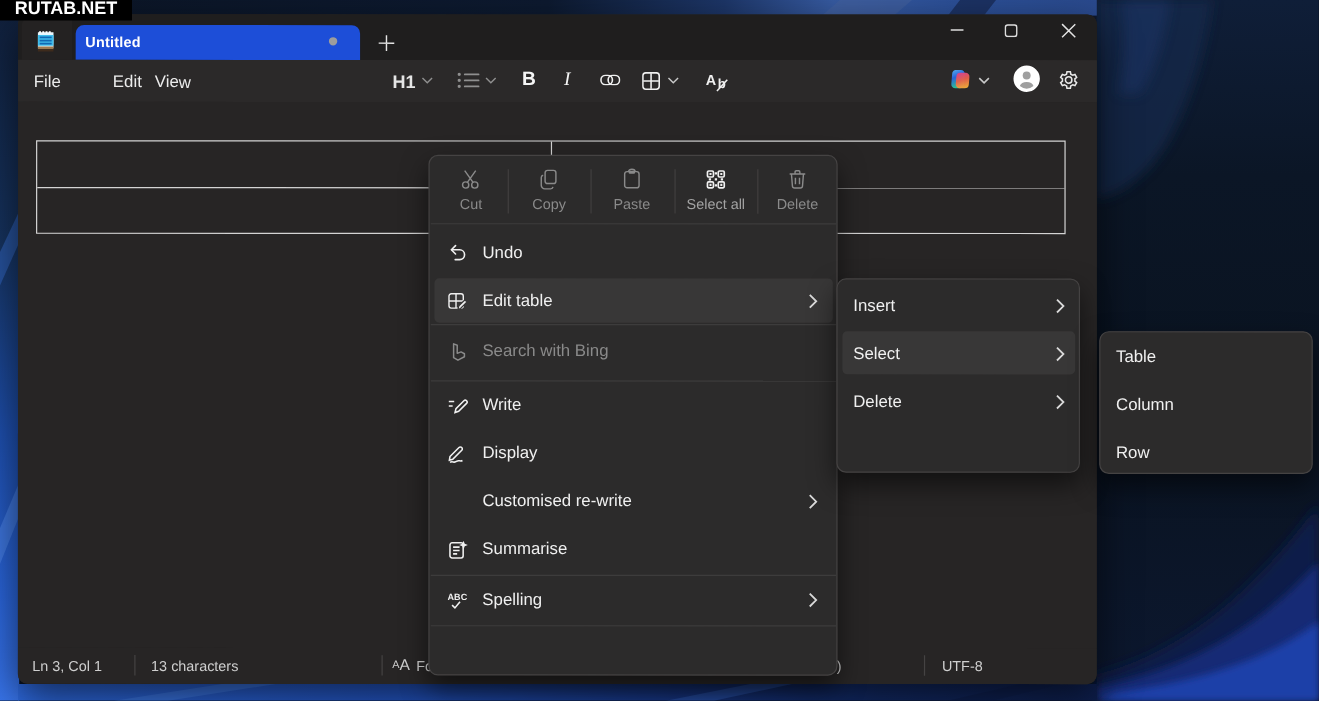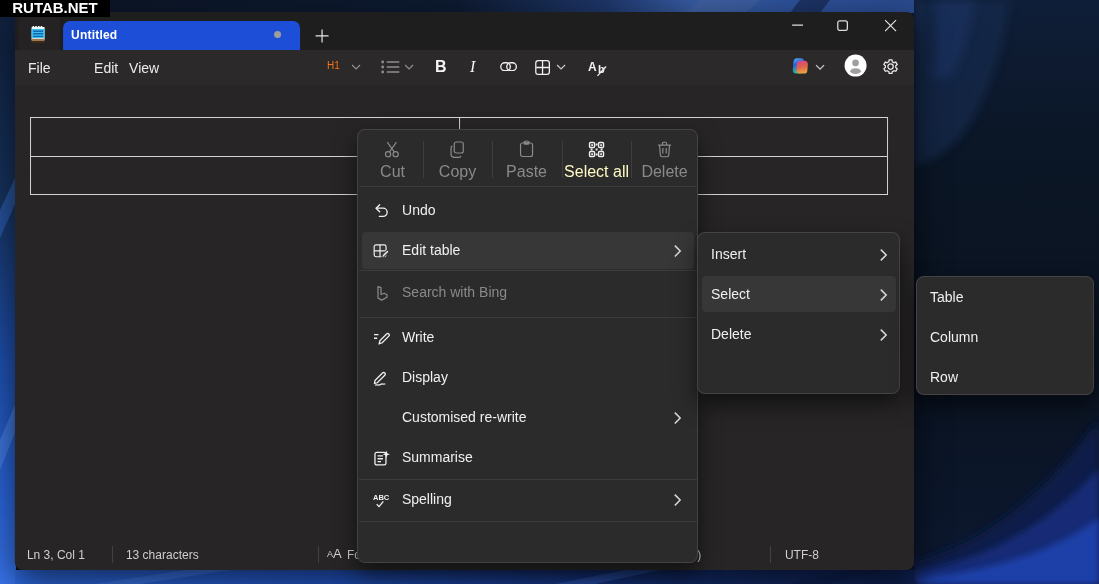--- a/index.html
+++ b/index.html
@@ -35,21 +35,21 @@
 #sub2{left:916px;top:276px;width:178px;height:119px}
 .mi{position:absolute;left:0;width:100%;height:40px}
 .mi .lbl{position:absolute;left:44px;top:11px}
 .mi .ic{position:absolute;left:15px;top:12px;width:17px;height:17px}
 .chev{position:absolute;top:13px;width:9px;height:14px}
 .hr{position:absolute;left:1px;width:338px;height:1px;background:#3d3c3c}
 .hl{position:absolute;background:#383737;border-radius:4px}
 .dis{color:#8a8a8a}
 .cell{position:absolute;top:10px;width:69px;height:45px;text-align:center}
 .cell .cic{display:block;margin:0 auto}
-.cell .clbl{display:block;font-size:16px;margin-top:4px;color:#8a8a8a}
+.cell .clbl{display:block;font-size:12px;margin-top:4px;color:#8a8a8a}
 .csep{position:absolute;top:11px;width:1px;height:37px;background:#413f3f}
 
 #rutab{position:absolute;transform:rotate(0.015deg);left:0;top:0;width:110px;height:17px;background:#000;color:#fff;font-weight:700;font-size:15px;line-height:16px;text-align:center;letter-spacing:0px}
 svg{display:block}
 </style>
 </head>
 <body>
 <div id="wall">
 <svg width="1099" height="584" viewBox="0 0 1099 584">
 <defs>
@@ -148,21 +148,21 @@
     <div class="cap" style="left:869px;top:7px">
         <svg width="13" height="13" viewBox="0 0 13 13">
           <path d="M1 1 L12 12 M12 1 L1 12" stroke="#e3e3e3" stroke-width="1.2"></path>
         </svg>
       </div>
   </div>
   <div id="menubar">
     <span class="mtxt" style="left:13px">File</span>
     <span class="mtxt" style="left:79px">Edit</span>
     <span class="mtxt" style="left:114px">View</span>
-    <span style="position:absolute;left:312px;top:10px;font-size:10px;font-weight:400;color:#f97316">H1</span>
+    <span style="position:absolute;left:312px;top:10px;font-size:15px;font-weight:700;color:#e5e5e5">H1</span>
     <svg style="position:absolute;left:336px;top:14px" width="10" height="6" viewBox="0 0 10 6">
         <path d="M1 1 L5 5 L9 1" fill="none" stroke="#8f8f8f" stroke-width="1.2"></path>
       </svg>
     <svg style="position:absolute;left:366px;top:10px" width="20" height="14" viewBox="0 0 20 14">
         <g fill="#8f8f8f">
           <circle cx="1.6" cy="2" r="1.4"></circle>
           <circle cx="1.6" cy="7" r="1.4"></circle>
           <circle cx="1.6" cy="12" r="1.4"></circle>
           <rect x="5.5" y="1.2" width="13" height="1.6" rx=".8"></rect>
           <rect x="5.5" y="6.2" width="13" height="1.6" rx=".8"></rect>
@@ -282,21 +282,21 @@
           <rect x="13.2" y="4.2" width="1.7" height="1.7"></rect>
           <rect x="4.2" y="13.2" width="1.7" height="1.7"></rect>
           <rect x="13.2" y="13.2" width="1.7" height="1.7"></rect>
           <rect x="8.6" y="3.6" width="1.9" height="1.9"></rect>
           <rect x="8.6" y="8.6" width="1.9" height="1.9"></rect>
           <rect x="3.6" y="8.6" width="1.9" height="1.9"></rect>
           <rect x="13.6" y="8.6" width="1.9" height="1.9"></rect>
           <rect x="8.6" y="13.6" width="1.9" height="1.9"></rect>
         </g>
       </svg>
-    <span class="clbl" style="color:#fef9c3">Select all</span>
+    <span class="clbl" style="color:#a3a3a3">Select all</span>
   </div>
   <div class="cell" style="left:272px">
     <svg class="cic" width="19" height="19" viewBox="0 0 19 19">
         <g fill="none" stroke="#8a8a8a" stroke-width="1.2">
           <path d="M3 5 H16 M7.5 5 V3.2 a1 1 0 0 1 1-1 h2 a1 1 0 0 1 1 1 V5 M4.5 5 l.8 10 a1.8 1.8 0 0 0 1.8 1.7 h4.8 a1.8 1.8 0 0 0 1.8-1.7 l.8-10 M7.8 8 v5.5 M11.2 8 v5.5"></path>
         </g>
       </svg>
     <span class="clbl">Delete</span>
   </div>
   <div class="csep" style="left:65px"></div>

